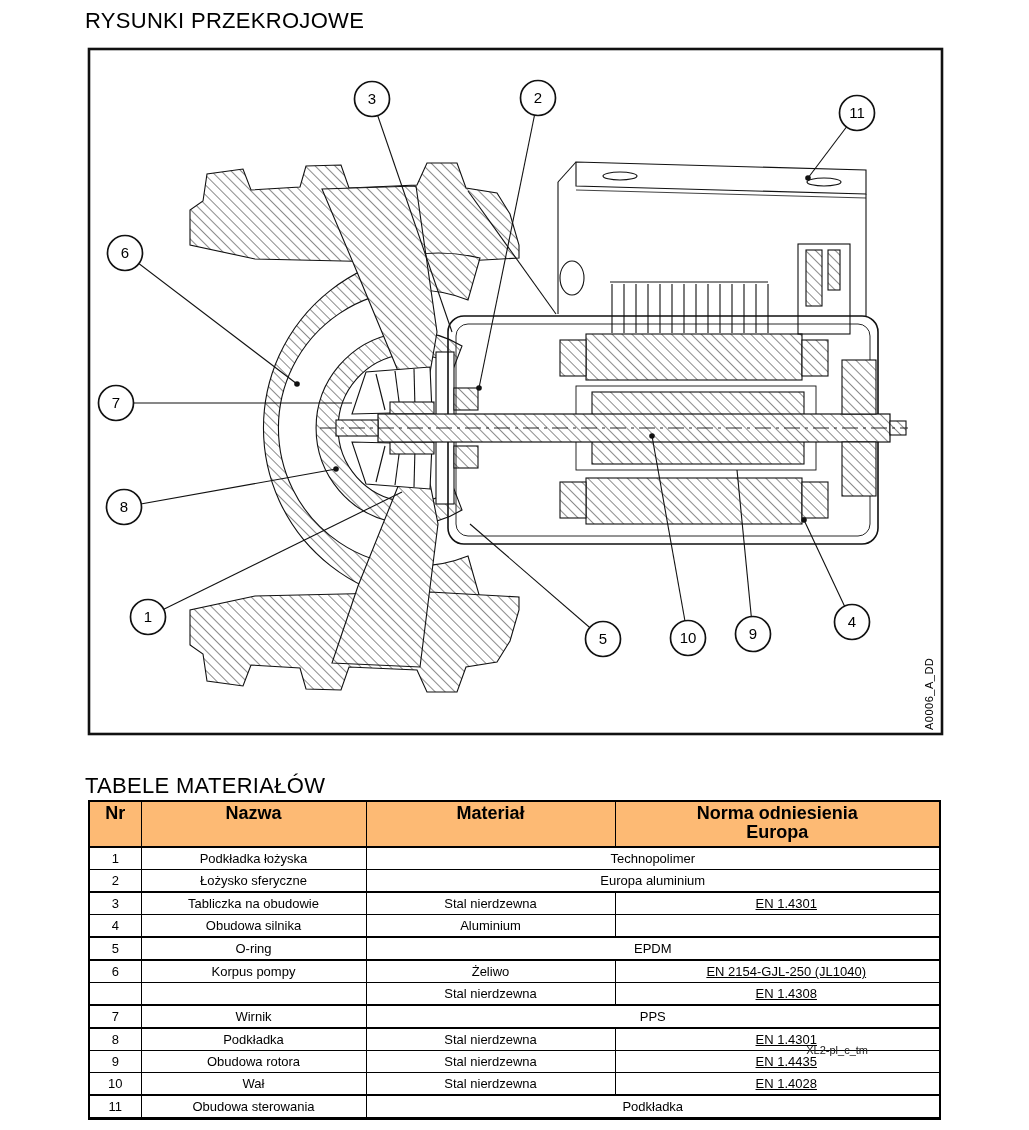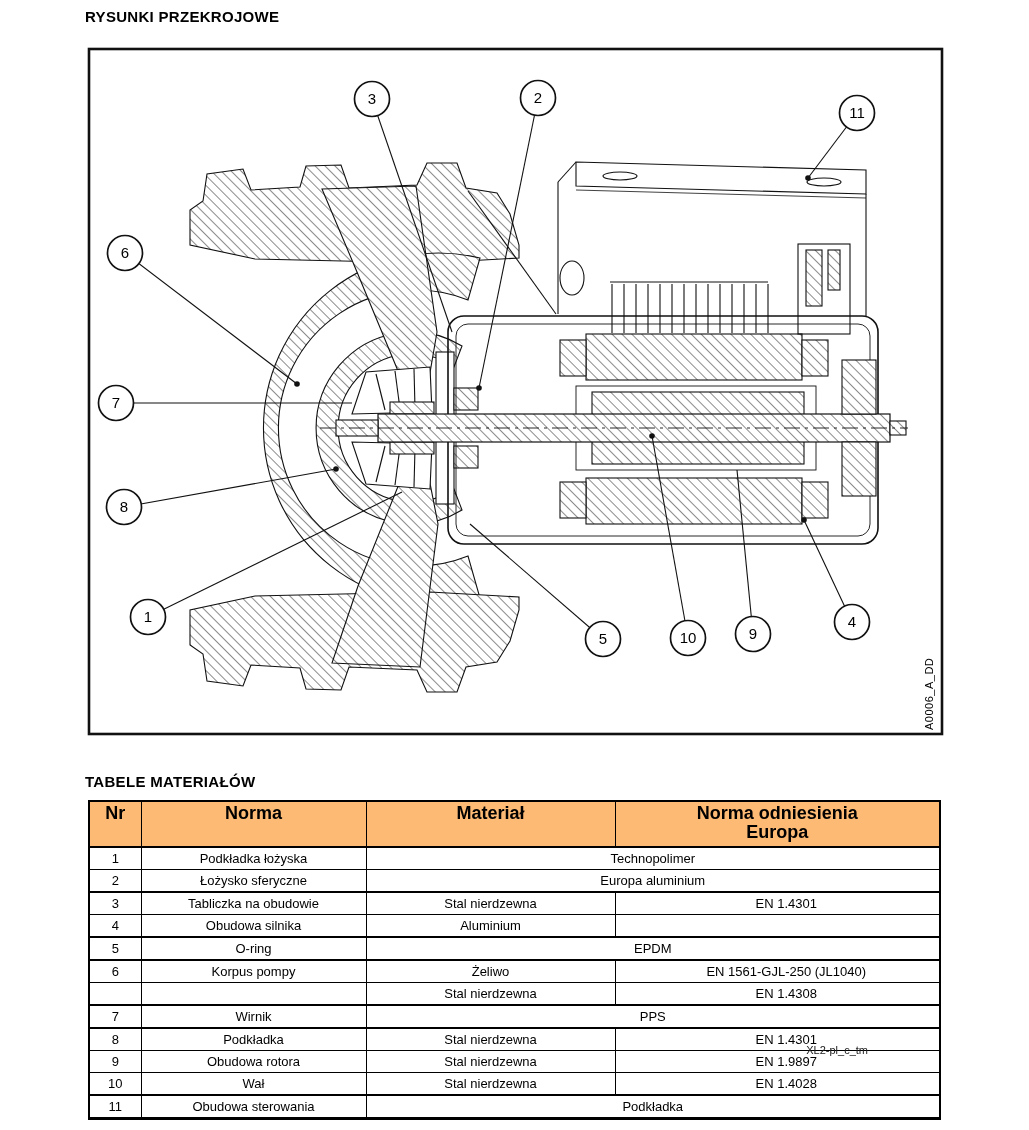--- a/index.html
+++ b/index.html
@@ -1,21 +1,21 @@
 <!DOCTYPE html>
 <html><head>
 <meta charset="utf-8">
 <style>
   html,body{margin:0;padding:0;}
   body{
     width:1029px;height:1130px;position:relative;background:#ffffff;
     font-family:"Liberation Sans",sans-serif;color:#000;overflow:hidden;
   }
   .sec-title{
-    position:absolute;font-weight:bold;font-size:15px;letter-spacing:.3px;margin:0;color:#000;
+    position:absolute;font-weight:normal;font-size:22px;letter-spacing:.3px;margin:0;color:#000;
   }
   #title-drawings{left:85px;top:8px;}
   #title-materials{left:85px;top:773px;}
   svg.drawing{position:absolute;left:85px;top:45px;}
   svg text{font-family:"Liberation Sans",sans-serif;}
   #materials-table{
     position:absolute;left:88px;top:800px;width:851px;
     border-collapse:collapse;table-layout:fixed;
     border:2px solid #000;border-bottom:3px solid #000;
     font-size:13px;
@@ -23,21 +23,21 @@
   #materials-table th{
     background:#fdba74;border:1px solid #000;border-top:2px solid #000;border-bottom:2px solid #000;
     font-weight:bold;text-align:center;vertical-align:top;
     height:42px;padding:2px 4px 0 4px;font-size:18px;line-height:19px;
   }
   #materials-table td{
     border:1px solid #000;height:17px;line-height:17px;
     padding:2px 6px;white-space:nowrap;overflow:hidden;font-size:13px;text-align:center;
   }
   #materials-table td.c-nr{text-align:center;padding:2px 2px;}
-  #materials-table td.c-norma{padding-left:24px;}
+  #materials-table td.c-norma{padding-left:24px;text-decoration:underline;}
   #materials-table tr.thick td{border-top:2px solid #000;}
   #footer-code{
     position:absolute;left:88px;top:1044px;width:780px;
     text-align:right;font-size:11px;color:#222;
   }
 </style>
 </head>
 <body>
 
 <h1 class="sec-title" id="title-drawings">RYSUNKI PRZEKROJOWE</h1>
@@ -191,21 +191,21 @@
       <col style="width:225px">
       <col style="width:249px">
       <col style="width:325px">
   </colgroup>
   <thead>
     <tr>
       <th>
           <div>Nr</div>
         </th>
       <th>
-          <div>Norma</div>
+          <div>Nazwa</div>
         </th>
       <th>
           <div>Materiał</div>
         </th>
       <th>
         <div>Norma odniesienia</div>
         <div>Europa</div>
       </th>
     </tr>
   </thead>
@@ -234,21 +234,21 @@
       </tr>
       <tr class="thick">
         <td class="c-nr">5</td>
         <td class="c-nazwa">O-ring</td>
         <td class="c-material" colspan="2">EPDM</td>
       </tr>
       <tr class="thick">
         <td class="c-nr">6</td>
         <td class="c-nazwa">Korpus pompy</td>
         <td class="c-material">Żeliwo</td>
-        <td class="c-norma">EN 1561-GJL-250 (JL1040)</td>
+        <td class="c-norma">EN 2154-GJL-250 (JL1040)</td>
       </tr>
       <tr>
         <td class="c-nr"></td>
         <td class="c-nazwa"></td>
         <td class="c-material">Stal nierdzewna</td>
         <td class="c-norma">EN 1.4308</td>
       </tr>
       <tr class="thick">
         <td class="c-nr">7</td>
         <td class="c-nazwa">Wirnik</td>
@@ -257,21 +257,21 @@
       <tr class="thick">
         <td class="c-nr">8</td>
         <td class="c-nazwa">Podkładka</td>
         <td class="c-material">Stal nierdzewna</td>
         <td class="c-norma">EN 1.4301</td>
       </tr>
       <tr>
         <td class="c-nr">9</td>
         <td class="c-nazwa">Obudowa rotora</td>
         <td class="c-material">Stal nierdzewna</td>
-        <td class="c-norma">EN 1.9897</td>
+        <td class="c-norma">EN 1.4435</td>
       </tr>
       <tr>
         <td class="c-nr">10</td>
         <td class="c-nazwa">Wał</td>
         <td class="c-material">Stal nierdzewna</td>
         <td class="c-norma">EN 1.4028</td>
       </tr>
       <tr class="thick">
         <td class="c-nr">11</td>
         <td class="c-nazwa">Obudowa sterowania</td>

